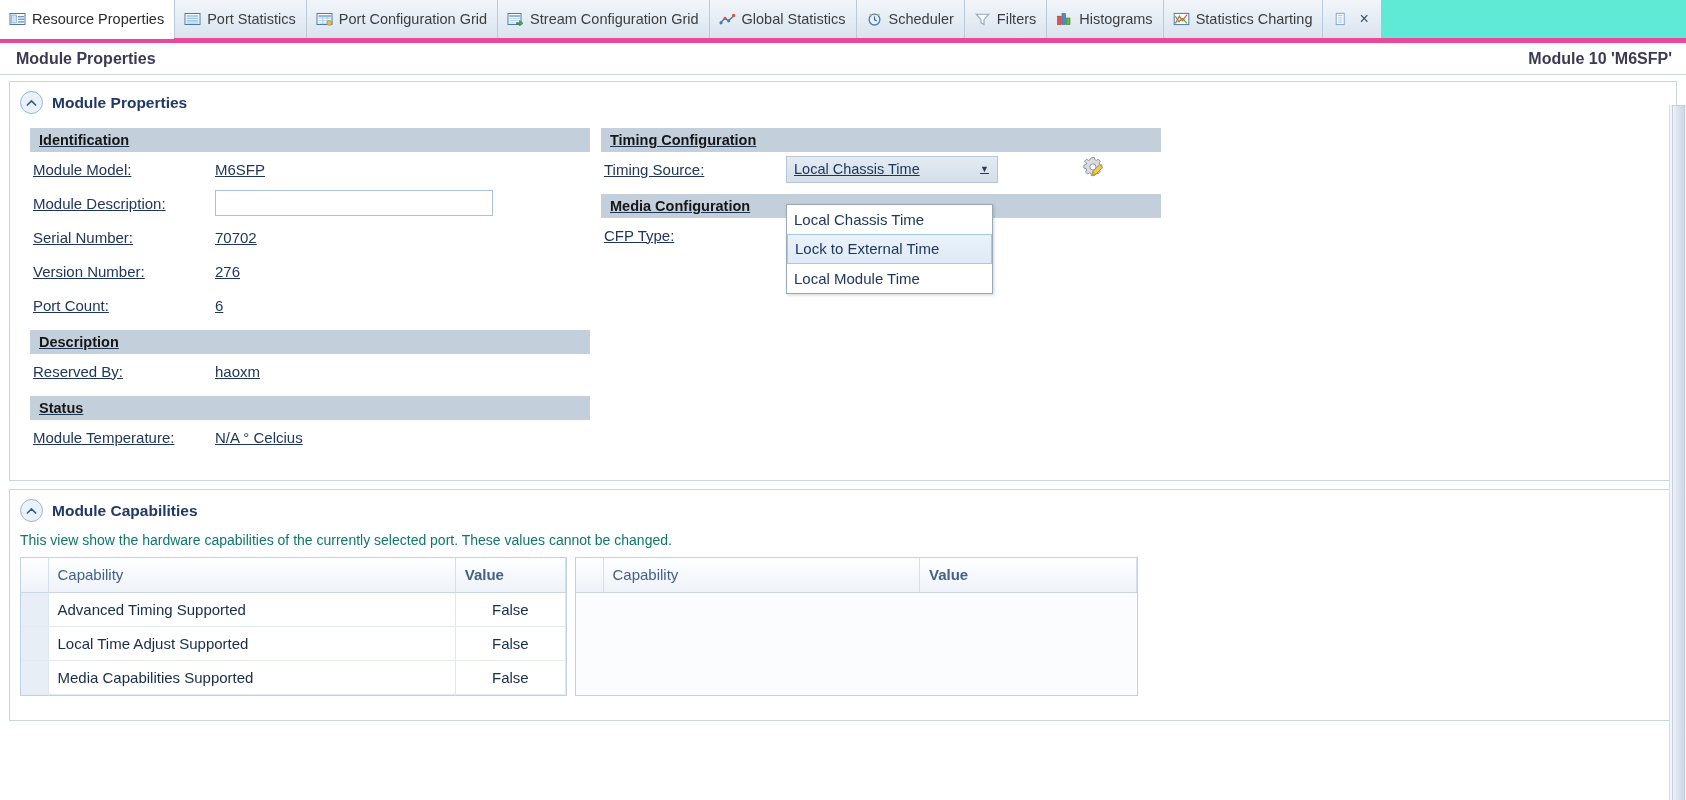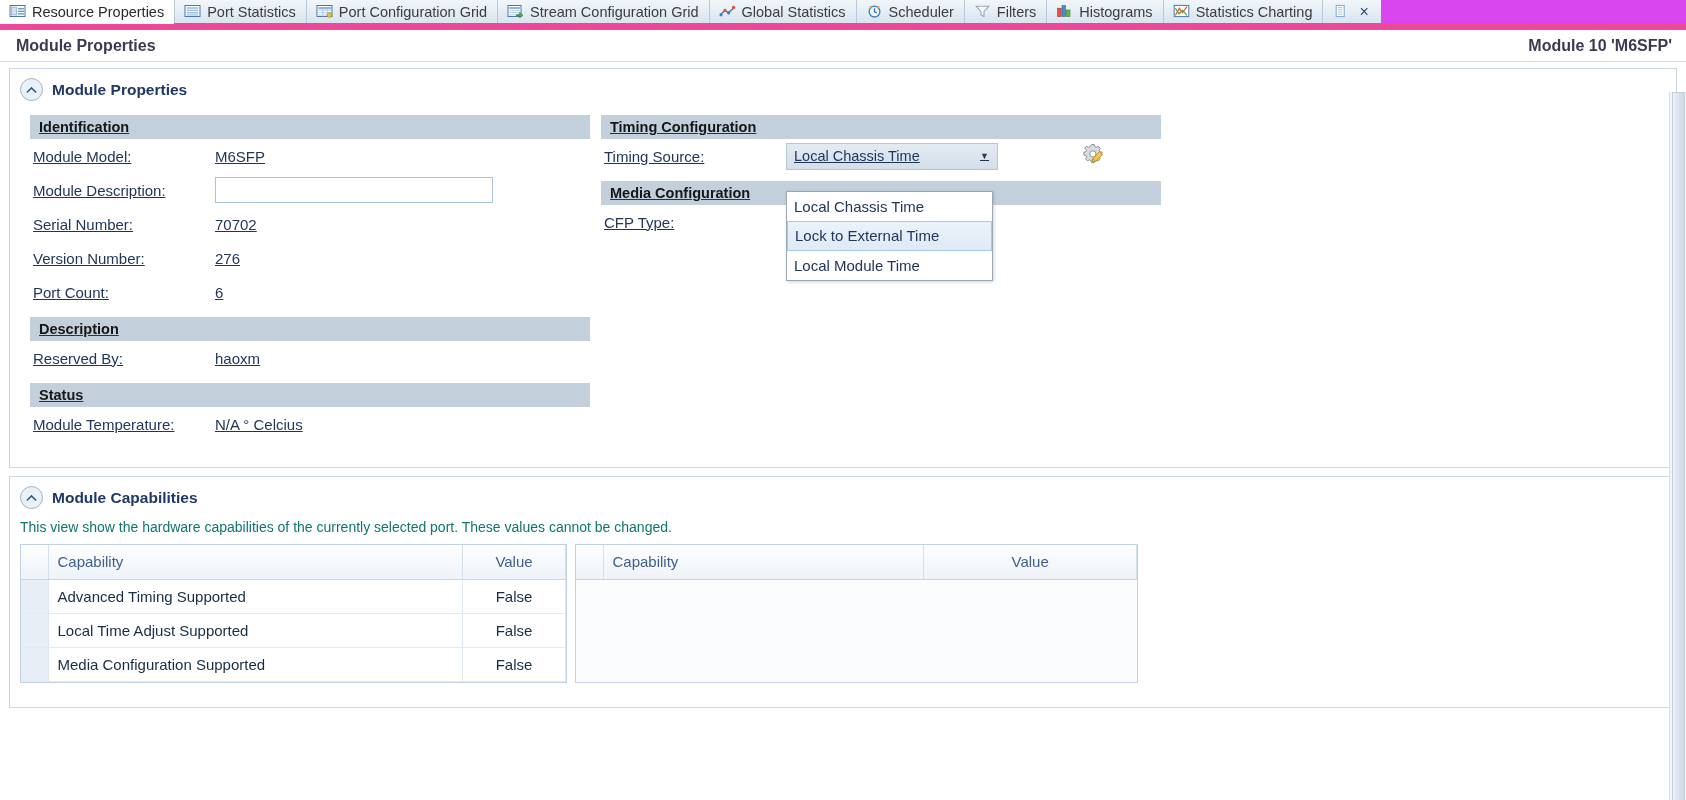--- a/index.html
+++ b/index.html
@@ -6,23 +6,23 @@
   body{
     width:1686px;height:800px;overflow:hidden;
     font-family:"Liberation Sans", sans-serif;
     font-size:15px;
     color:#1d3557;
     background:#ffffff;
   }
   
   #tabstrip{
     position:relative;
-    height:30px;
-    background:#d946ef;
-    border-bottom:7px solid #ec4899;
+    height:43px;
+    background:#5eead4;
+    border-bottom:5px solid #ec4899;
     display:flex;
     align-items:stretch;
     box-sizing:border-box;
   }
   .tab{
     display:flex;align-items:center;gap:6px;
     padding:0 10px 0 9px;
     font-size:14.5px;
     color:#3d3d3d;
     border-right:1px solid #b9c9da;
@@ -194,21 +194,21 @@
     background:linear-gradient(to bottom,#fdfeff 0%,#eef3f9 100%);
     font-weight:normal;
     color:#41618a;
     text-align:left;
     height:34px;
     border-right:1px solid #d4dfea;
     border-bottom:1px solid #c8d6e5;
     padding:0 9px;
     box-sizing:border-box;
   }
-  .gtable th.rt{text-align:center;}
+  .gtable th.rt{text-align:left;font-weight:bold;}
   .gtable th.sel{width:27px;padding:0;}
   .gtable td{
     height:34px;
     border-right:1px solid #dfe8f1;
     border-bottom:1px solid #e2eaf3;
     padding:0 9px;
     color:#182d44;
     box-sizing:border-box;
     background:#ffffff;
   }
@@ -489,21 +489,21 @@
               <td>Advanced Timing Supported</td>
               <td class="rt">False</td>
             </tr>
             <tr>
               <td class="sel"></td>
               <td>Local Time Adjust Supported</td>
               <td class="rt">False</td>
             </tr>
             <tr>
               <td class="sel"></td>
-              <td>Media Configuration Supported</td>
+              <td>Media Capabilities Supported</td>
               <td class="rt">False</td>
             </tr>
           </tbody>
         </table>
       </div>
 
       <div class="gtable tbl-right">
         <table>
           <thead>
             <tr>

